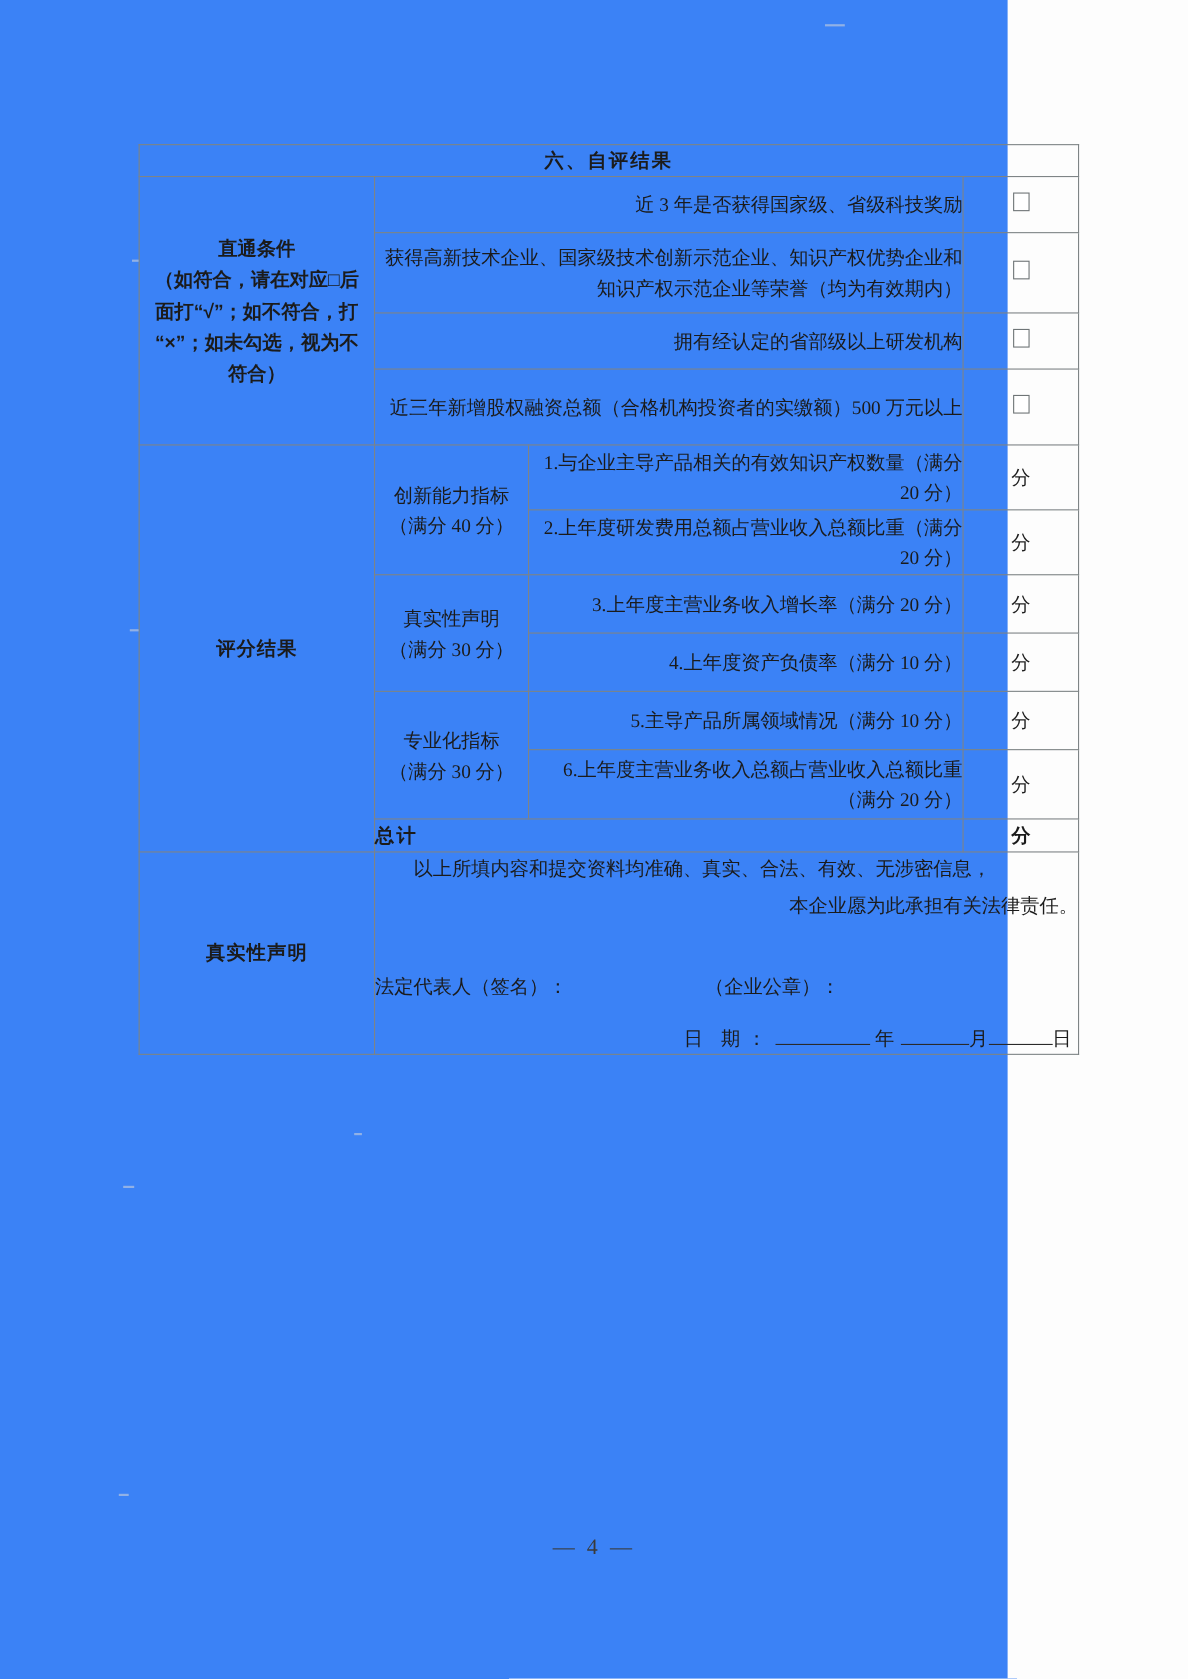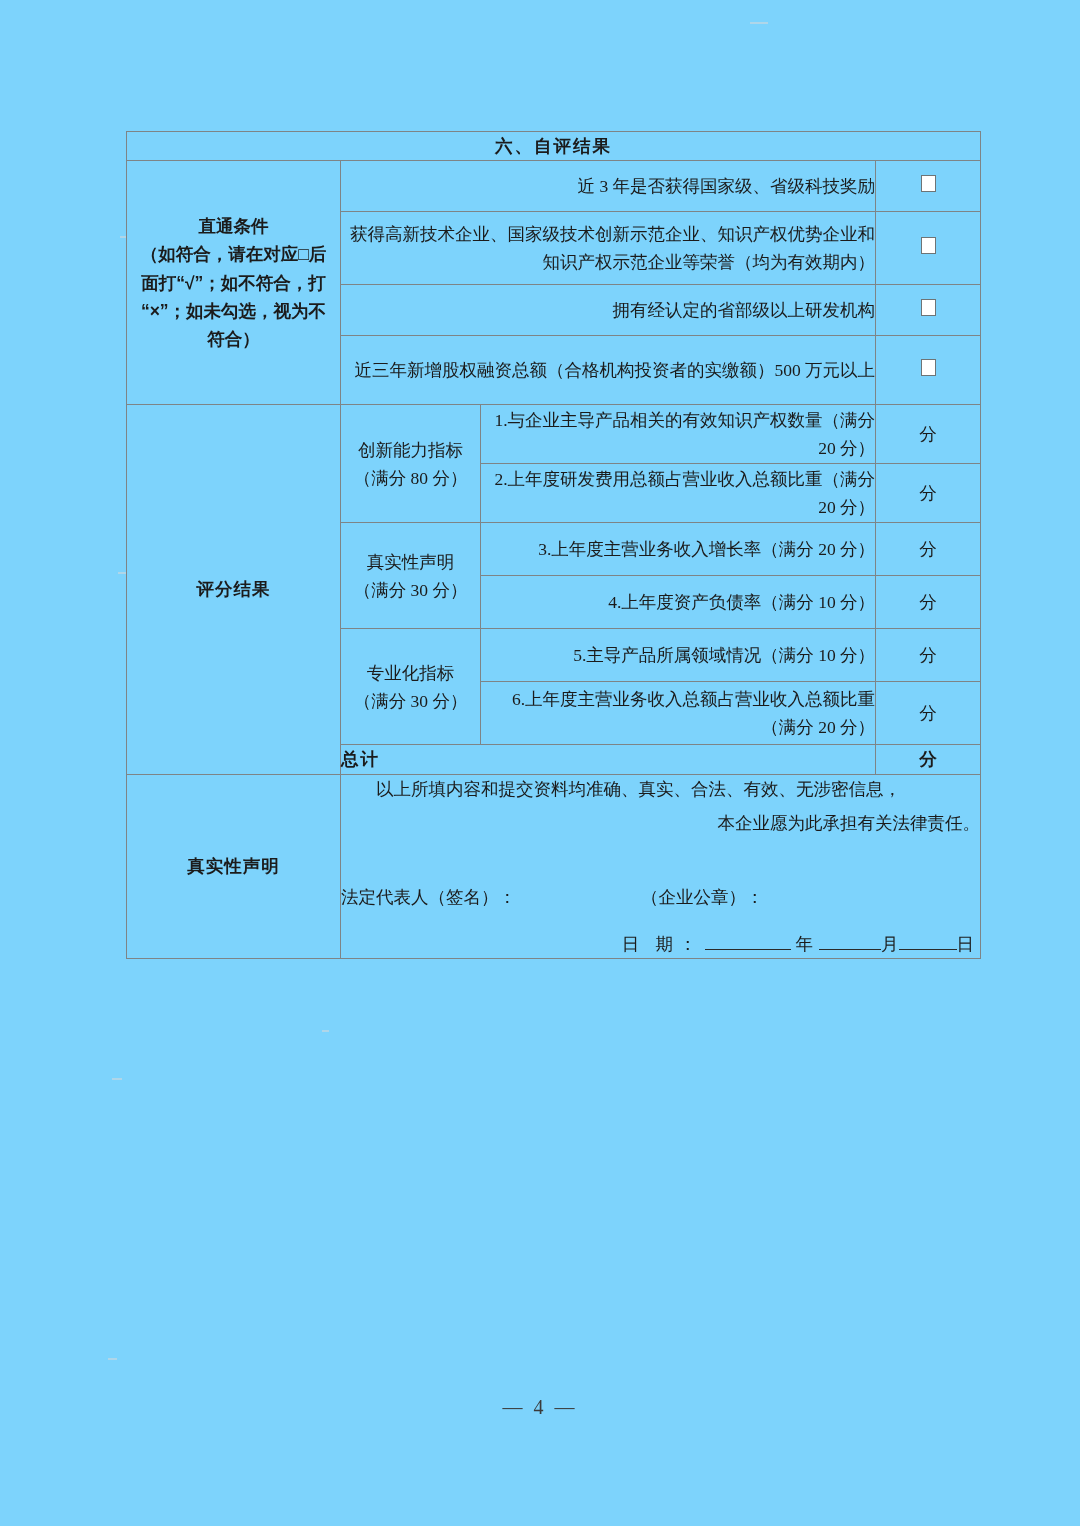--- a/index.html
+++ b/index.html
@@ -14,23 +14,23 @@
     font-family: "Liberation Serif", "DejaVu Serif", serif;
     color: #1d1d1d;
     position: relative;
     overflow: hidden;
   }
 
   .page {
     position: absolute;
     left: 0;
     top: 0;
-    width: 1080px;
+    width: 916px;
     height: 1526px;
-    background: #7dd3fc;
+    background: #3b82f6;
   }
 
   
   .form-table {
     position: absolute;
     left: 126px;
     top: 131px;
     width: 854px;
     border-collapse: collapse;
     table-layout: fixed;
@@ -240,21 +240,21 @@
         <td class="item-cell" colspan="2" style="height:68px">近三年新增股权融资总额（合格机构投资者的实缴额）500 万元以上</td>
         <td class="check-cell">
           <span class="chk"></span>
         </td>
       </tr>
 
       <tr>
         <td class="rowlabel-plain" rowspan="7">评分结果</td>
         <td class="group-cell" rowspan="2">
           <div>创新能力指标</div>
-          <div>（满分 80 分）</div>
+          <div>（满分 40 分）</div>
         </td>
         <td class="item-cell" style="height:58px">1.与企业主导产品相关的有效知识产权数量（满分 20 分）</td>
         <td class="score-cell">分</td>
       </tr>
       <tr>
         <td class="item-cell" style="height:58px">2.上年度研发费用总额占营业收入总额比重（满分 20 分）</td>
         <td class="score-cell">分</td>
       </tr>
 
       <tr>

